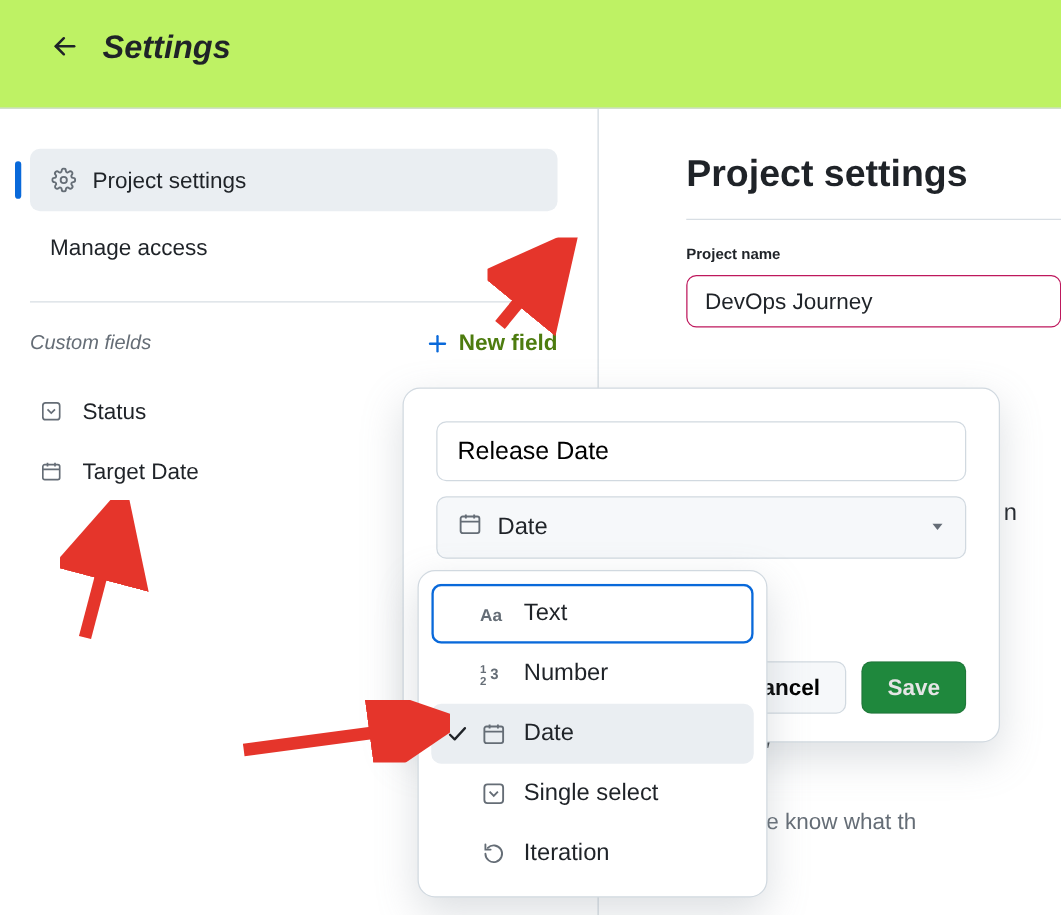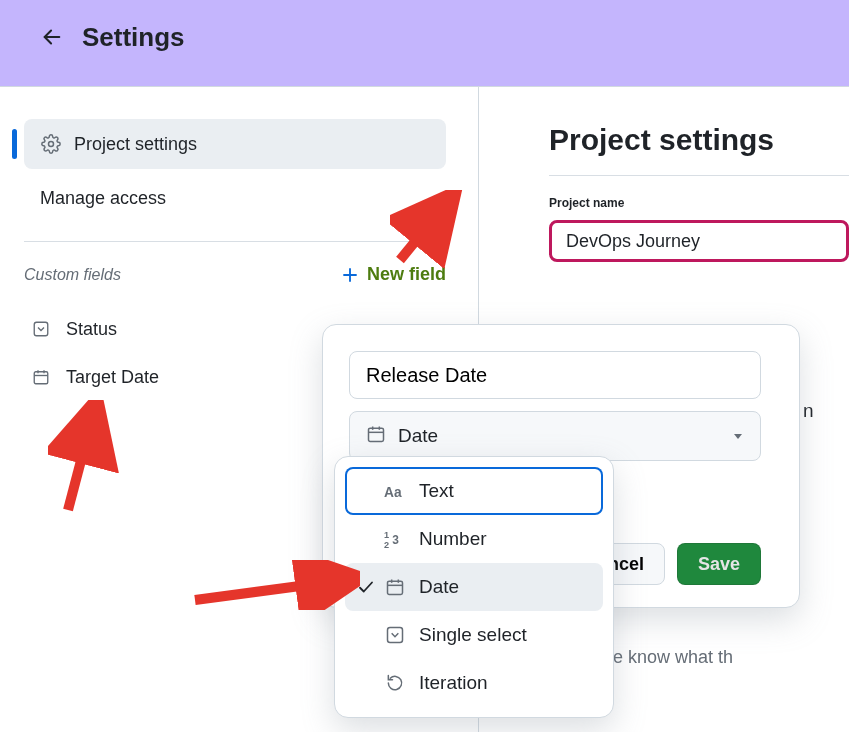--- a/index.html
+++ b/index.html
@@ -1,50 +1,50 @@
 <!DOCTYPE html>
 <html><head>
 <meta charset="utf-8">
 <style>
   * { box-sizing: border-box; margin: 0; padding: 0; }
   body {
     font-family: -apple-system, BlinkMacSystemFont, "Segoe UI", Helvetica, Arial, sans-serif;
     color: #1f2328; background: #fff; width: 849px; height: 732px; overflow: hidden; position: relative;
   }
-  .topbar { height: 87px; background: #c4b5fd; border-bottom: 1px solid #d1d9e0; display: flex; align-items: center; padding: 0 32px 12px 40px; }
+  .topbar { height: 87px; background: #bef264; border-bottom: 1px solid #d1d9e0; display: flex; align-items: center; padding: 0 32px 12px 40px; font-style: italic; }
   .back-arrow { width: 24px; height: 24px; margin-right: 18px; display:flex; align-items:center; justify-content:center; }
   .page-title { font-size: 26px; font-weight: 700; color: #1f2328; }
   .columns { display: flex; height: calc(732px - 87px); }
   .sidebar { width: 510px; border-right: 1px solid #d1d9e0; padding: 32px 32px 0 24px; }
   .content { flex: 1; padding: 36px 0 0 70px; }
   .nav-item { display:flex; align-items:center; height: 50px; border-radius: 8px; padding: 0 16px; font-size: 18px; color:#1f2328; position:relative; margin-bottom: 4px; cursor:pointer;}
   .nav-item.active { background: #eaeef2; }
   .nav-item.active::before { content:""; position:absolute; left:-12px; top:10px; bottom:10px; width:5px; background:#0969da; border-radius:3px;}
   .nav-icon { width: 22px; height:22px; margin-right:12px; display:flex; align-items:center; justify-content:center; color:#656d76;}
   .section-divider { border:0; border-top:1px solid #d8dee4; margin: 18px 0 22px 0; }
   .section-row { display:flex; align-items:center; justify-content:space-between; margin-bottom: 24px;}
   .section-label { font-size: 16px; color:#656d76; font-weight: 500; font-style: italic;}
   .new-field-btn { display:flex; align-items:center; gap:8px; color:#4d7c0f; font-size:18px; font-weight:700; background:none; border:none; cursor:pointer;}
   .plus-icon { width:18px; height:18px; display:flex; align-items:center; justify-content:center;}
   .cf-item { display:flex; align-items:center; height:40px; padding: 0 8px; font-size:18px; cursor:pointer; margin-bottom:8px;}
   .cf-icon { width:20px; height:20px; margin-right:14px; display:flex; align-items:center; color:#656d76;}
   .content h1 { font-size: 30px; font-weight: 700; margin-bottom: 18px;}
   .content-hr { border:0; border-top:1px solid #d8dee4; margin-bottom: 20px; margin-right:-999px;}
   .field-label { font-size:12px; font-weight:700; color:#1f2328; margin-bottom:10px; display:block;}
-  .text-input { width:300px; height:42px; border:3px solid #be185d; border-radius:8px; padding:0 14px; font-size:18px; color:#1f2328; background:#fff;}
+  .text-input { width:300px; height:42px; border:1px solid #be185d; border-radius:8px; padding:0 14px; font-size:18px; color:#1f2328; background:#fff;}
   .right-clip { overflow: visible; }
 
   .preview-label { font-size:18px; font-weight:700; margin-top: 90px;}
   .preview-desc { font-size:18px; color:#656d76; margin-top: 44px;}
 
   
   .popup {
-    position: absolute; left: 322px; top: 324px; width: 478px;
+    position: absolute; left: 322px; top: 310px; width: 478px;
     background:#fff; border:1px solid #d1d9e0; border-radius:14px; box-shadow: 0 12px 32px rgba(140,149,159,0.3);
-    padding: 26px 38px 22px 26px; z-index: 30;
+    padding: 26px 26px 22px 26px; z-index: 30;
   }
   .popup-input {
     width:100%; height:48px; border:1px solid #d1d9e0; border-radius:8px; padding:0 16px; font-size:20px; margin-bottom:12px;
   }
   .popup-select {
     width:100%; height:50px; border:1px solid #d1d9e0; border-radius:8px; background:#f6f8fa;
     display:flex; align-items:center; padding: 0 16px; font-size:19px; cursor:pointer; justify-content: space-between;
   }
   .popup-select .left { display:flex; align-items:center; gap:12px;}
   .popup-btns { display:flex; justify-content:flex-end; gap:12px; margin-top: 82px;}

